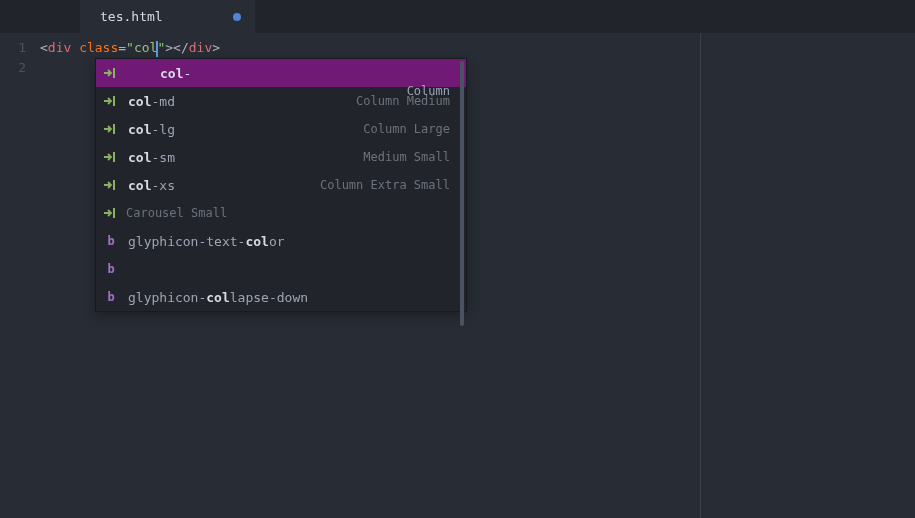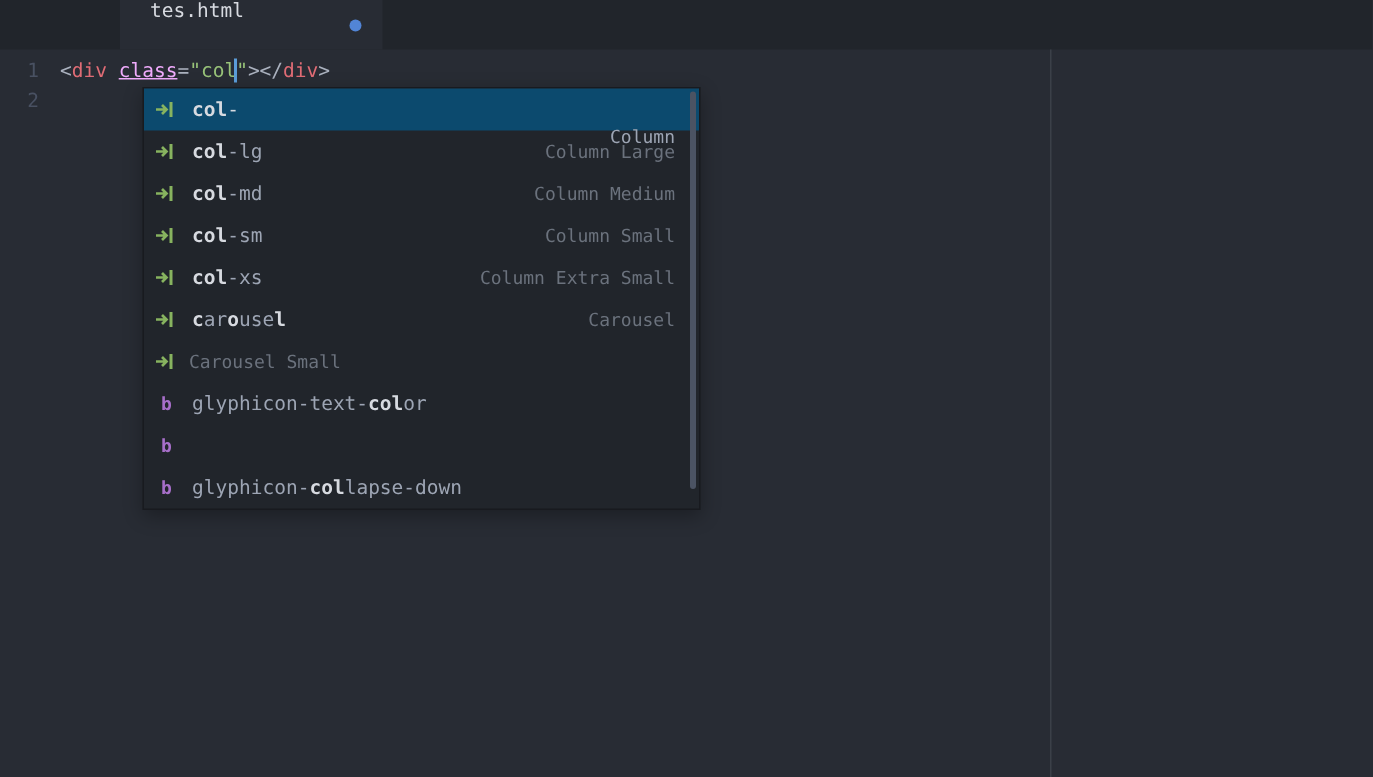--- a/index.html
+++ b/index.html
@@ -17,20 +17,21 @@
     height: 33px;
     background: #21252b;
     display: flex;
   }
   .tab-spacer { width: 80px; }
   .tab {
     background: #282c34;
     padding: 0 28px 0 20px;
     height: 33px;
     display: flex;
+    align-items: center;
     color: #d7dae0;
     position: relative;
     min-width: 175px;
   }
   .tab .dot {
     position: absolute;
     right: 14px;
     top: 50%;
     transform: translateY(-50%);
     width: 8px;
@@ -56,21 +57,21 @@
     padding-top: 5px;
     position: relative;
   }
   .code-line {
     height: 20px;
     line-height: 20px;
     white-space: pre;
   }
   .bracket { color: #abb2bf; }
   .tagname { color: #e06c75; margin-top: 24px; }
-  .attr { color: #f0abfc; text-decoration: underline; }
+  .attr { color: #f97316; }
   .punc { color: #abb2bf; }
   .str { color: #98c379; }
   .cursor {
     display: inline-block;
     width: 2px;
     height: 16px;
     background: #5b9dd9;
     vertical-align: middle;
     margin-left: -1px;
     margin-right: -1px;
@@ -93,21 +94,21 @@
     box-shadow: 0 4px 12px rgba(0,0,0,0.3);
     z-index: 10;
   }
   .ac-row {
     display: flex;
     align-items: center;
     height: 28px;
     padding: 0 8px 0 0;
     color: #9da5b4;
   }
-  .ac-row.selected { background: #0c4a6e; color: #d7dae0; }
+  .ac-row.selected { background: #701a75; color: #d7dae0; gap: 32px; }
   .ac-icon {
     width: 30px;
     display: flex;
     align-items: center;
     justify-content: center;
     font-weight: bold;
     font-size: 13px;
   }
   .ac-icon.snippet { color: #87b35f; }
   .ac-icon.bclass { color: #a76fc9; font-size: 12px; }
@@ -165,62 +166,52 @@
           <span class="ac-label"><b>col</b>-</span>
           <span class="ac-desc">Column</span>
         </div>
         <div class="ac-row">
           <span class="ac-icon snippet">
             <svg class="arrow-svg" viewBox="0 0 14 12">
               <path d="M0 6 L7 6 M4 3 L7 6 L4 9" stroke="currentColor" stroke-width="1.8" fill="none"></path>
               <line x1="10" y1="1" x2="10" y2="11" stroke="currentColor" stroke-width="2"></line>
             </svg>
           </span>
+          <span class="ac-label"><b>col</b>-md</span>
+          <span class="ac-desc">Column Medium</span>
+        </div>
+        <div class="ac-row">
+          <span class="ac-icon snippet">
+            <svg class="arrow-svg" viewBox="0 0 14 12">
+              <path d="M0 6 L7 6 M4 3 L7 6 L4 9" stroke="currentColor" stroke-width="1.8" fill="none"></path>
+              <line x1="10" y1="1" x2="10" y2="11" stroke="currentColor" stroke-width="2"></line>
+            </svg>
+          </span>
           <span class="ac-label"><b>col</b>-lg</span>
           <span class="ac-desc">Column Large</span>
         </div>
         <div class="ac-row">
           <span class="ac-icon snippet">
             <svg class="arrow-svg" viewBox="0 0 14 12">
               <path d="M0 6 L7 6 M4 3 L7 6 L4 9" stroke="currentColor" stroke-width="1.8" fill="none"></path>
               <line x1="10" y1="1" x2="10" y2="11" stroke="currentColor" stroke-width="2"></line>
             </svg>
           </span>
-          <span class="ac-label"><b>col</b>-md</span>
-          <span class="ac-desc">Column Medium</span>
-        </div>
-        <div class="ac-row">
-          <span class="ac-icon snippet">
-            <svg class="arrow-svg" viewBox="0 0 14 12">
-              <path d="M0 6 L7 6 M4 3 L7 6 L4 9" stroke="currentColor" stroke-width="1.8" fill="none"></path>
-              <line x1="10" y1="1" x2="10" y2="11" stroke="currentColor" stroke-width="2"></line>
-            </svg>
-          </span>
           <span class="ac-label"><b>col</b>-sm</span>
-          <span class="ac-desc">Column Small</span>
+          <span class="ac-desc">Medium Small</span>
         </div>
         <div class="ac-row">
           <span class="ac-icon snippet">
             <svg class="arrow-svg" viewBox="0 0 14 12">
               <path d="M0 6 L7 6 M4 3 L7 6 L4 9" stroke="currentColor" stroke-width="1.8" fill="none"></path>
               <line x1="10" y1="1" x2="10" y2="11" stroke="currentColor" stroke-width="2"></line>
             </svg>
           </span>
           <span class="ac-label"><b>col</b>-xs</span>
           <span class="ac-desc">Column Extra Small</span>
-        </div>
-        <div class="ac-row">
-          <span class="ac-icon snippet">
-            <svg class="arrow-svg" viewBox="0 0 14 12">
-              <path d="M0 6 L7 6 M4 3 L7 6 L4 9" stroke="currentColor" stroke-width="1.8" fill="none"></path>
-              <line x1="10" y1="1" x2="10" y2="11" stroke="currentColor" stroke-width="2"></line>
-            </svg>
-          </span>
-          <span class="ac-label"><b>c</b>ar<b>o</b>use<b>l</b></span>
-          <span class="ac-desc">Carousel</span>
         </div>
         <div class="ac-row">
           <span class="ac-icon snippet">
             <svg class="arrow-svg" viewBox="0 0 14 12">
               <path d="M0 6 L7 6 M4 3 L7 6 L4 9" stroke="currentColor" stroke-width="1.8" fill="none"></path>
               <line x1="10" y1="1" x2="10" y2="11" stroke="currentColor" stroke-width="2"></line>
             </svg>
           </span>
           <span class="ac-desc">Carousel Small</span>
         </div>

